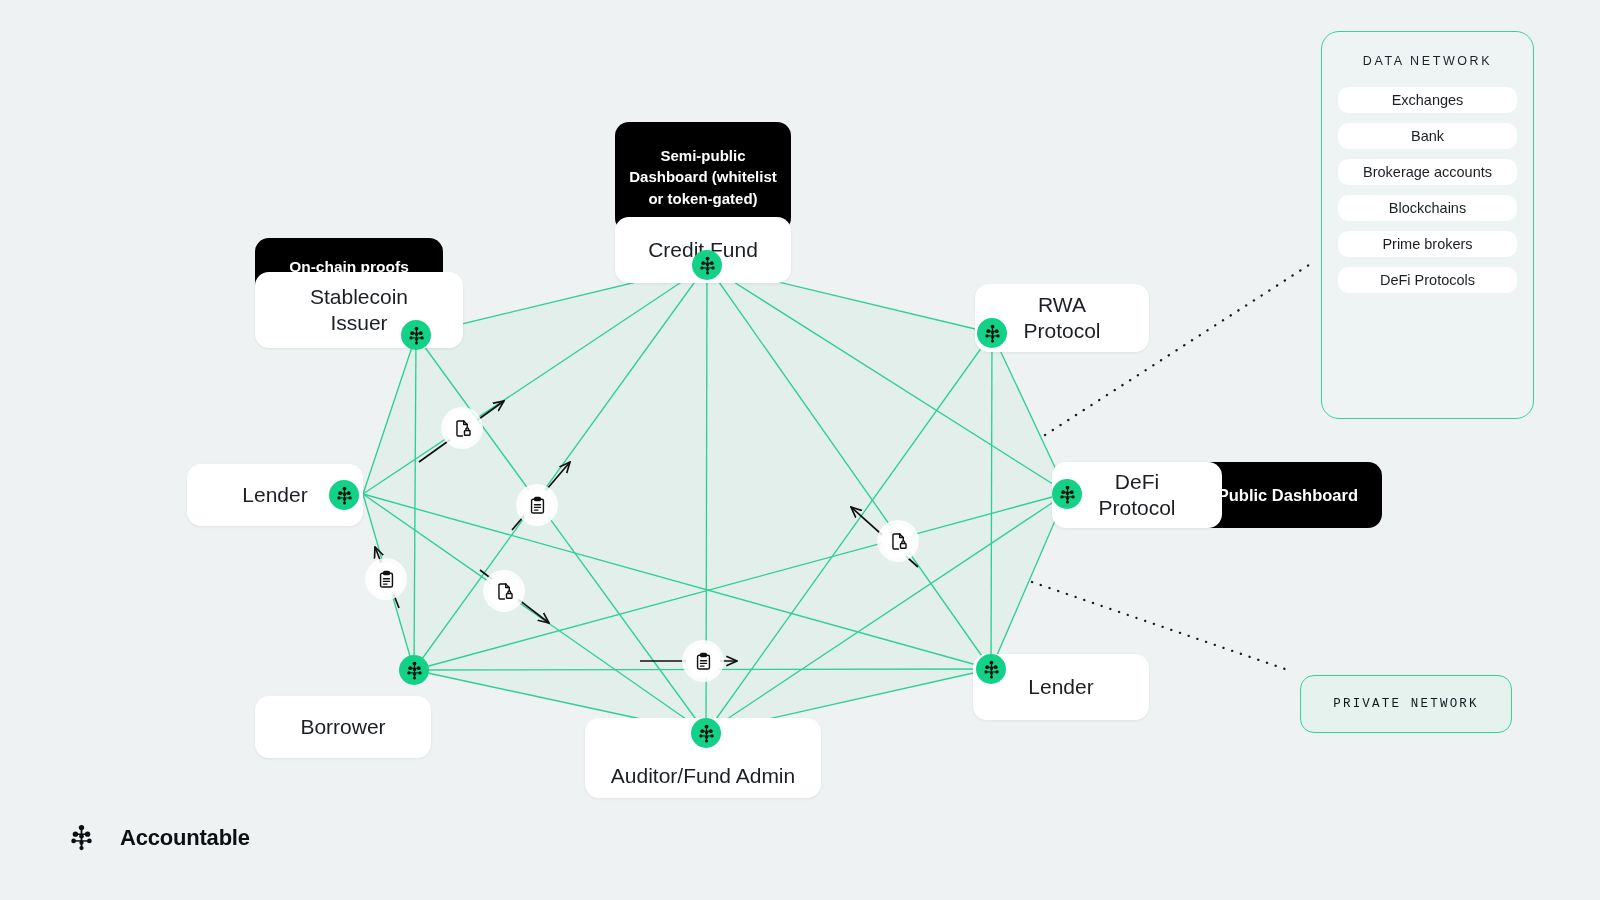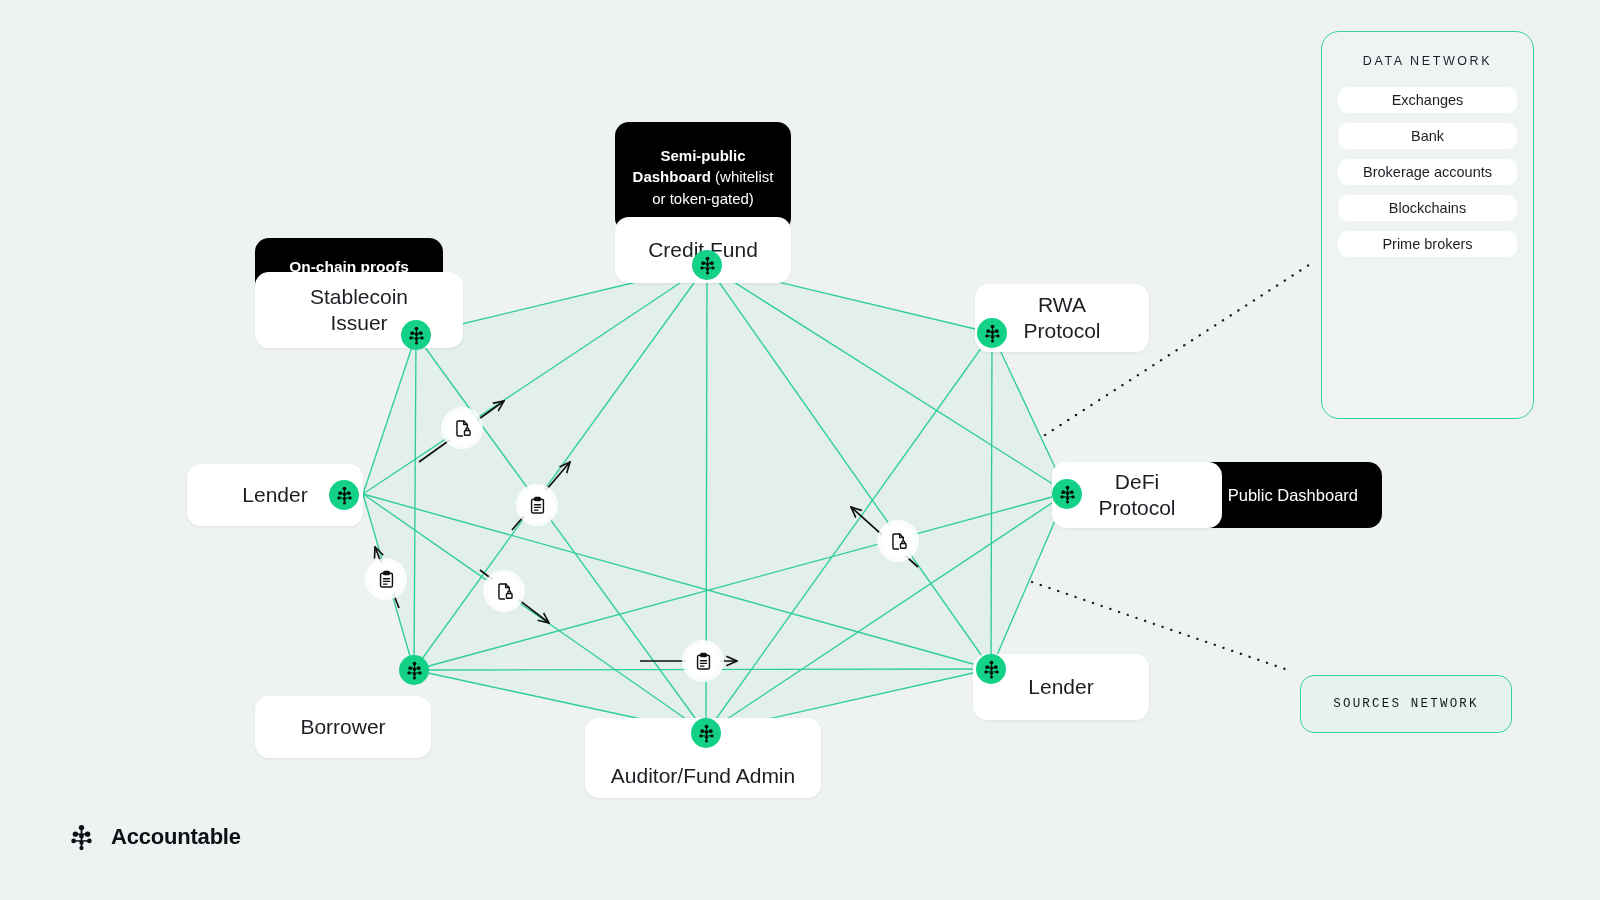--- a/index.html
+++ b/index.html
@@ -92,21 +92,21 @@
     background:rgba(223,241,235,.6);
     display:flex;align-items:center;justify-content:center;
     font-family:"Liberation Mono", monospace;
     font-size:12.5px;letter-spacing:2.2px;color:#12181d;
     box-sizing:border-box;
   }
 
   
   #footer{
     position:absolute;left:68px;top:824px;
-    display:flex;gap:16px;
+    display:flex;align-items:center;gap:25px;
   }
   #footer svg{width:27px;height:27px;display:block;}
   #footer-name{font-size:22px;font-weight:bold;color:#0c1013;letter-spacing:-.2px;}
 </style>
 </head>
 <body>
 
 <div id="stage">
 
 
@@ -164,25 +164,25 @@
       <line x1="1032" y1="582" x2="1285" y2="669"></line>
     </g>
   </svg>
 
   <div class="badge" style="left:255px;top:238px;width:188px;height:58px;font-size:15.5px;font-weight:bold;">
     <span>On-chain proofs</span>
   </div>
 
   <div class="badge" style="left:615px;top:122px;width:176px;height:110px;font-size:15px;line-height:1.42;padding:8px 12px;">
     <span style="display:block">
-      <b>Semi-public Dashboard</b><span style="font-weight:normal"> (whitelist or token-gated)</span>
+      <b>Semi-public Dashboard</b><span style="font-weight:bold"> (whitelist or token-gated)</span>
     </span>
   </div>
 
-  <div class="badge" style="left:1160px;top:462px;width:222px;height:66px;font-size:16.5px;font-weight:normal;justify-content:flex-end;padding-right:24px;">
+  <div class="badge" style="left:1160px;top:462px;width:222px;height:66px;font-size:16.5px;font-weight:bold;justify-content:flex-end;padding-right:24px;">
     <span>Public Dashboard</span>
   </div>
 
   <div class="card" style="left:255px;top:272px;width:208px;height:76px;white-space:pre-line;">
     <span>Stablecoin
 Issuer</span>
   </div>
 
   <div class="card" style="left:615px;top:217px;width:176px;height:66px;">
     <span>Credit Fund</span>
@@ -422,24 +422,27 @@
       </div>
     <div class="ds-pill">
       <span>Brokerage accounts</span>
       </div>
     <div class="ds-pill">
       <span>Blockchains</span>
       </div>
     <div class="ds-pill">
       <span>Prime brokers</span>
       </div>
+    <div class="ds-pill">
+      <span>DeFi Protocols</span>
+      </div>
   </div>
 
   <div id="privatenet">
-    <span>SOURCES NETWORK</span>
+    <span>PRIVATE NETWORK</span>
   </div>
 
   <div id="footer">
     <span>
       <svg viewBox="0 0 24 24" aria-hidden="true">
           <g fill="#0c1013">
         <circle cx="12" cy="3.2" r="2.4"></circle>
             <circle cx="6.6" cy="9" r="2.4"></circle>
             <circle cx="17.4" cy="9" r="2.4"></circle>
         <circle cx="12" cy="10.8" r="2.1"></circle>

